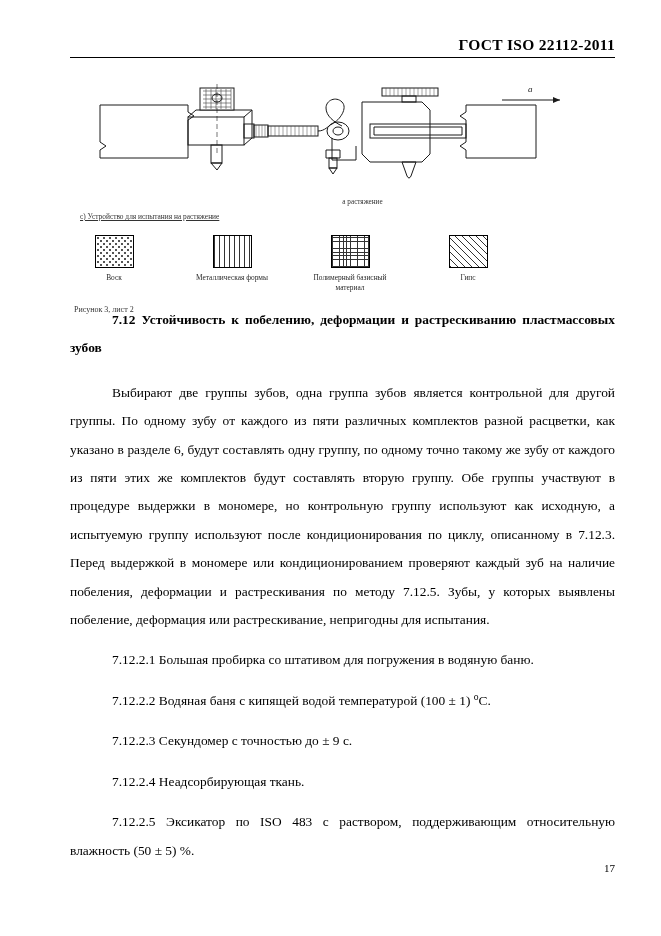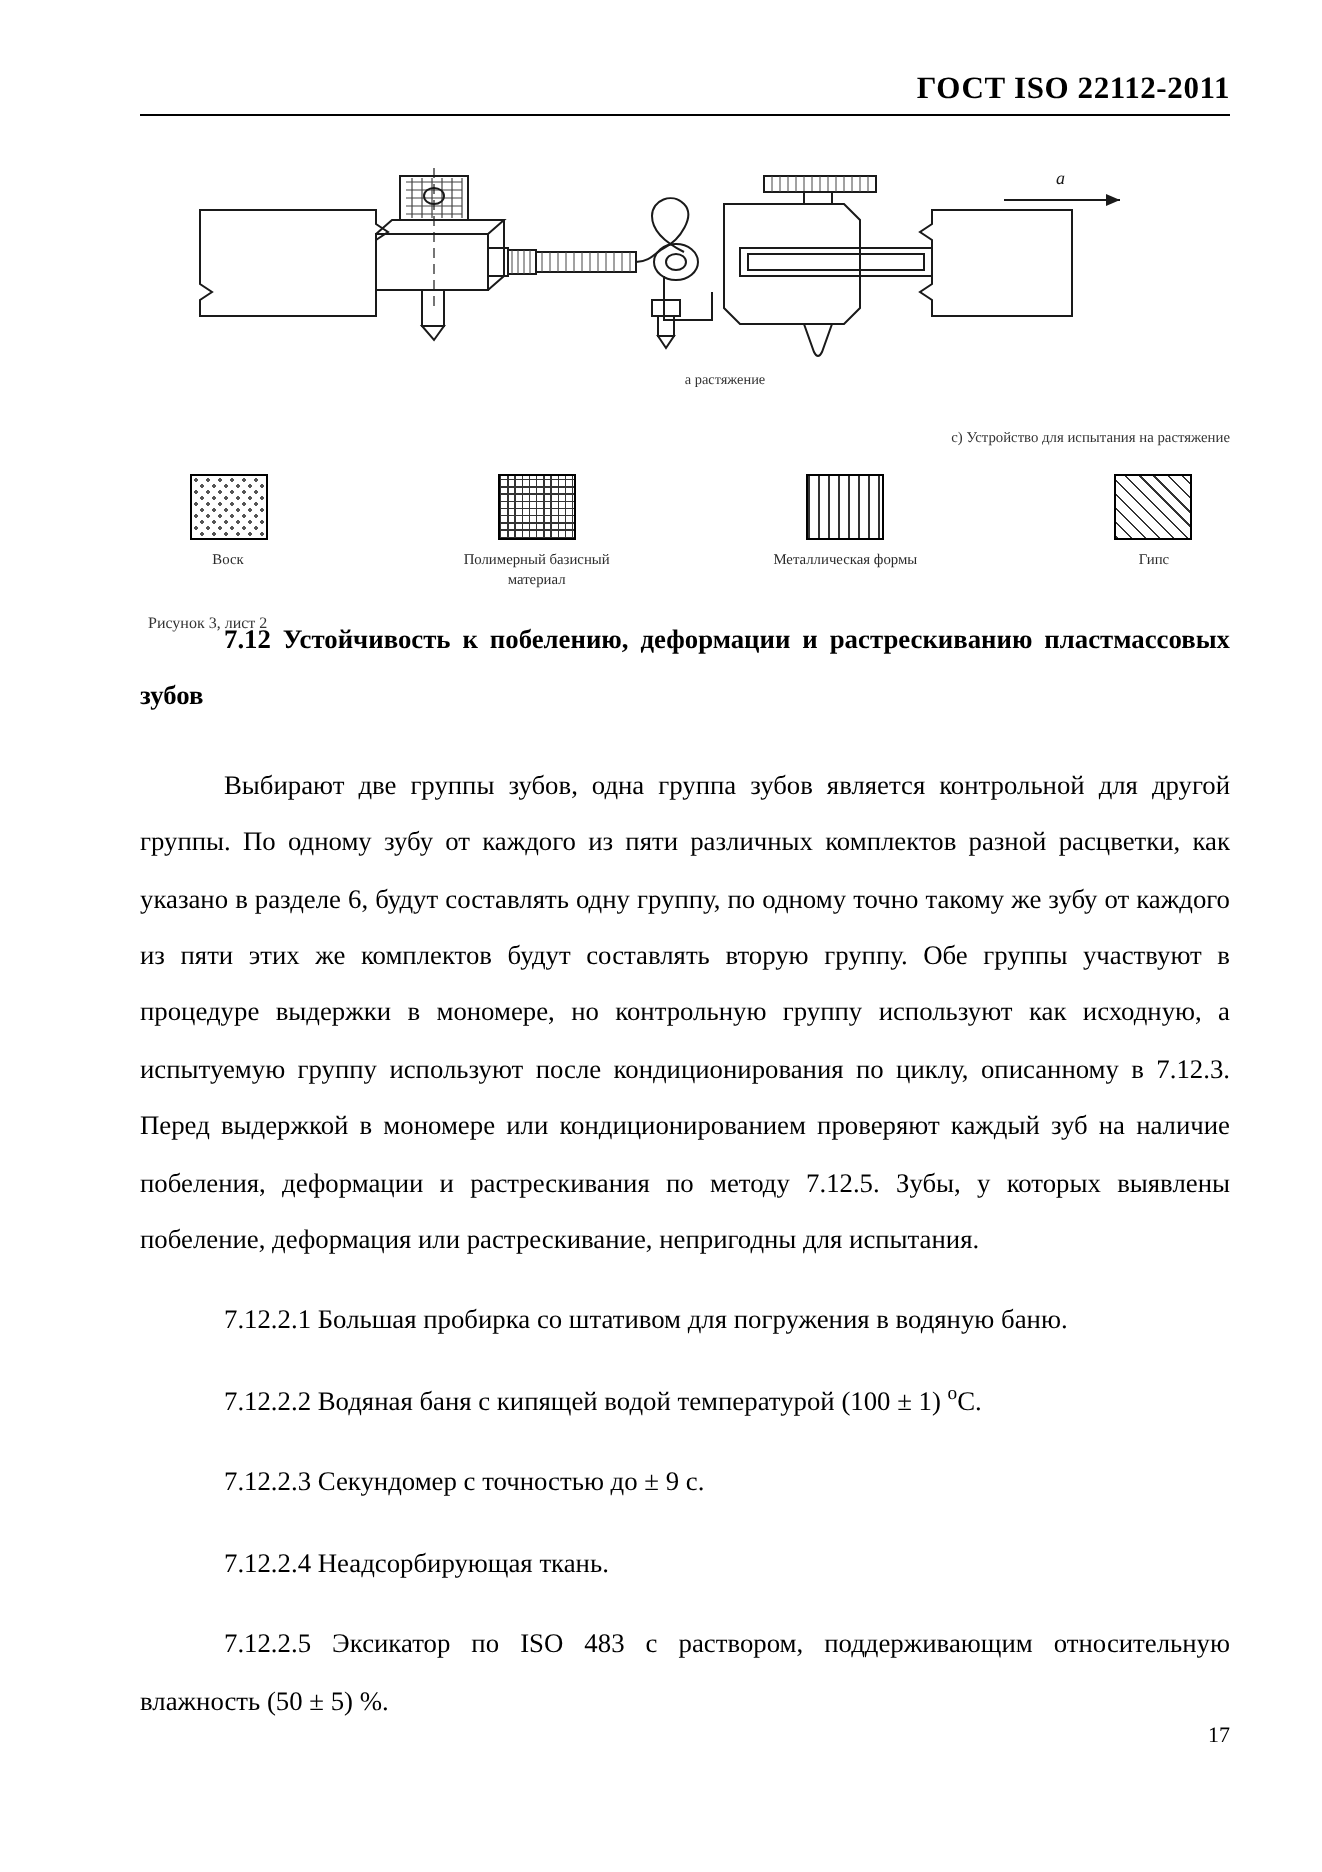--- a/index.html
+++ b/index.html
@@ -52,35 +52,36 @@
     position: relative;
     width: 545px;
     height: 112px;
   }
   .apparatus svg { display: block; }
 
   .fig-caption-a {
     text-align: center;
     font-size: 7.2px;
     color: #333;
-    margin-top: 2px;
+    margin-top: 14px;
     padding-left: 40px;
   }
   .fig-caption-c {
-    text-align: right;
+    text-align: left;
     font-size: 7.4px;
     color: #333;
-    margin-top: 20px;
+    margin-top: 6px;
     padding-left: 10px;
+    text-decoration: underline;
   }
 
   
   .legend-row {
     display: flex;
-    justify-content: space-between;
+    justify-content: flex-start;
     gap: 42px;
     margin-top: 14px;
     padding-left: 6px;
   }
   .legend-item {
     width: 76px;
     text-align: center;
   }
   .swatch {
     width: 39px;
@@ -259,26 +260,26 @@
 
     <div class="fig-caption-a">а      растяжение</div>
     <div class="fig-caption-c">с)  Устройство для испытания на растяжение</div>
 
     <div class="legend-row">
       <div class="legend-item">
         <div class="swatch wax"></div>
         <div class="legend-label">Воск</div>
       </div>
       <div class="legend-item">
+        <div class="swatch metal"></div>
+        <div class="legend-label">Металлическая формы</div>
+      </div>
+      <div class="legend-item">
         <div class="swatch polymer"></div>
         <div class="legend-label">Полимерный базисный материал</div>
-      </div>
-      <div class="legend-item">
-        <div class="swatch metal"></div>
-        <div class="legend-label">Металлическая формы</div>
       </div>
       <div class="legend-item">
         <div class="swatch gypsum"></div>
         <div class="legend-label">Гипс</div>
       </div>
     </div>
 
     <div class="fig-number">Рисунок 3, лист 2</div>
   </div>
 

